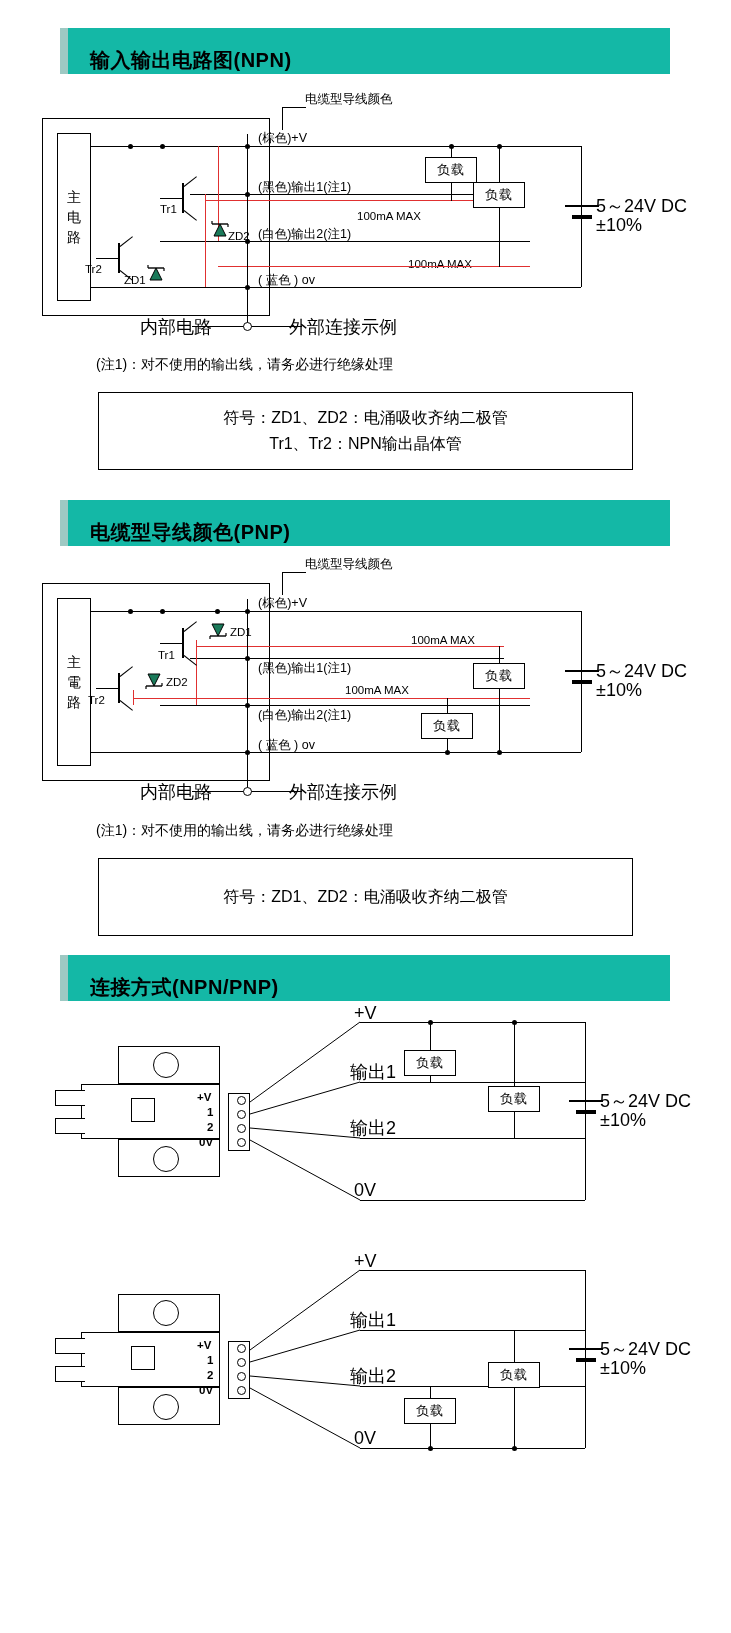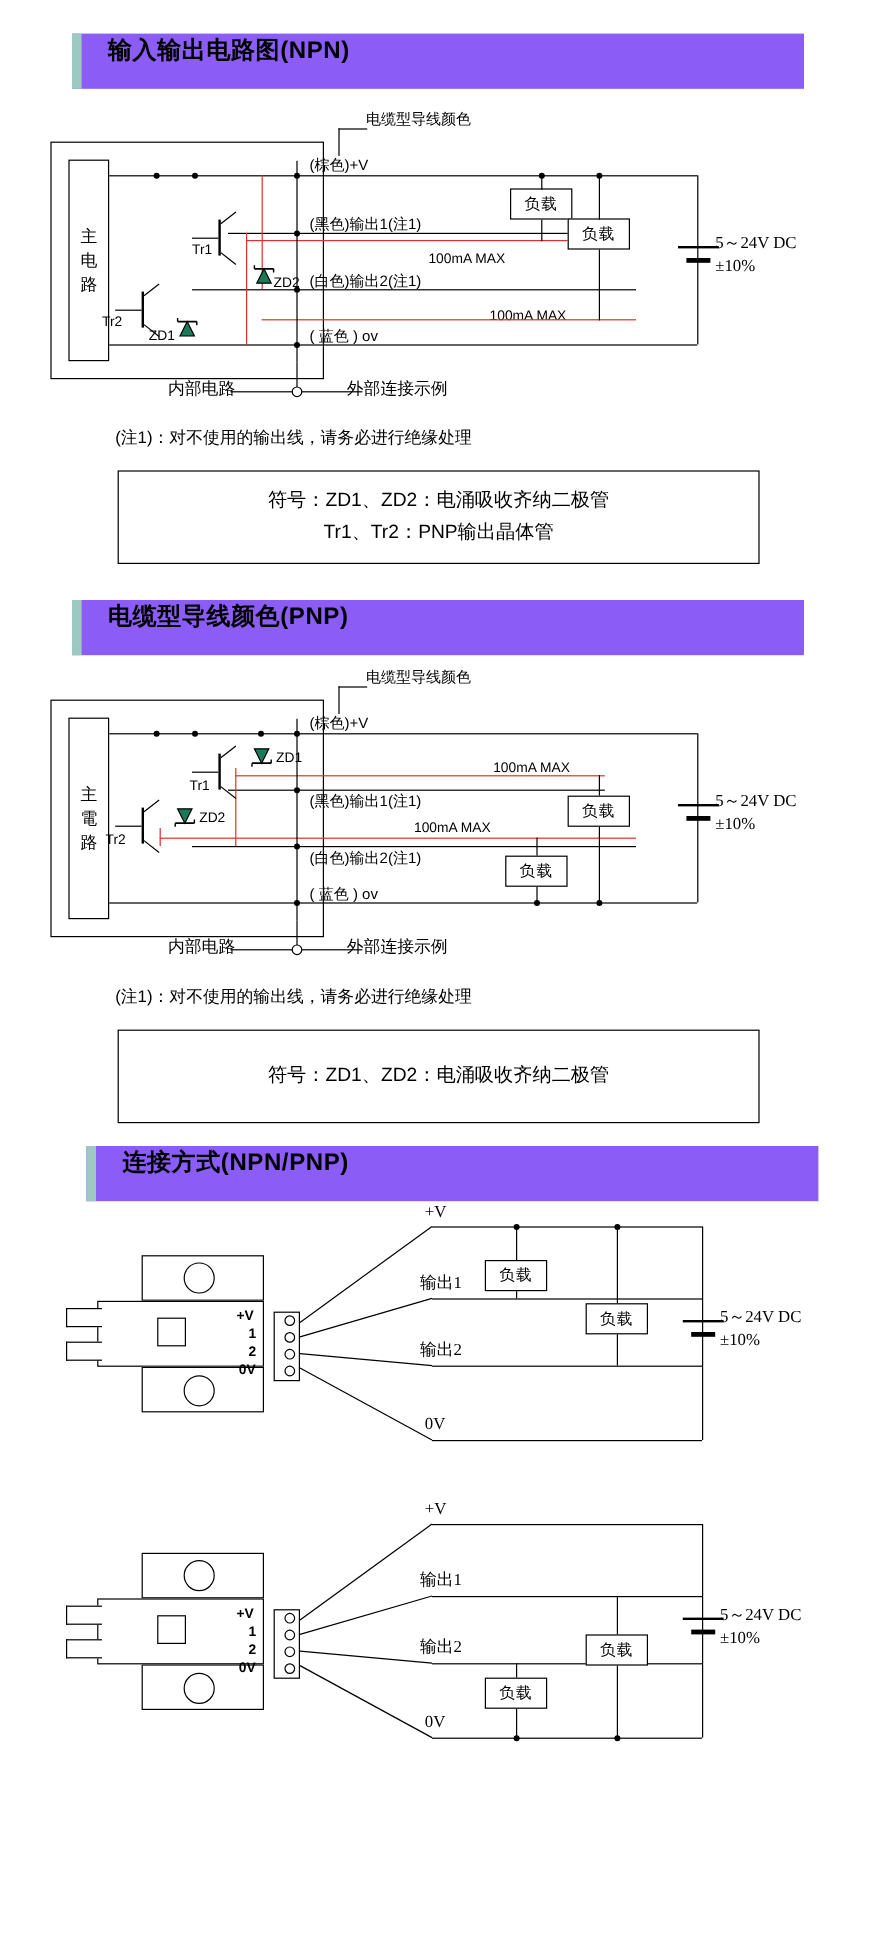--- a/index.html
+++ b/index.html
@@ -16,42 +16,42 @@
     overflow: hidden;
   }
   .page { position: relative; width: 731px; height: 1633px; }
 
   
   .sec-header {
     position: absolute;
     left: 60px;
     width: 610px;
     height: 46px;
-    background: #8b5cf6;
+    background: #14b8a6;
     display: flex;
-    align-items: flex-start;
+    align-items: flex-end;
   }
   .sec-header .bar {
     width: 8px;
     height: 46px;
     background: #9ec9c3;
     flex: 0 0 8px;
   }
   .sec-header .title {
     margin-left: 22px;
     font-size: 20px;
     font-weight: bold;
     letter-spacing: 0.5px;
   }
 
   
   .abs { position: absolute; }
   .lbl { position: absolute; font-size: 12.5px; white-space: nowrap; line-height: 1.15; }
   .lbl.sm { font-size: 11.5px; }
-  .lbl.bg { font-size: 14px; font-family: Liberation Serif, serif; }
+  .lbl.bg { font-size: 18px; }
   .hline { position: absolute; height: 1px; background: #000; }
   .vline { position: absolute; width: 1px; background: #000; }
   .hline.red { background: #e03030; }
   .vline.red { background: #e03030; }
   .box { position: absolute; border: 1px solid #000; background: #fff; }
   .dot { position: absolute; width: 5px; height: 5px; border-radius: 50%; background: #000; }
   .circ { position: absolute; border: 1px solid #000; border-radius: 50%; background:#fff; }
 
   
   .load {
@@ -199,21 +199,21 @@
   <div class="vline" style="left:247px; top:302px; height:24px;"></div>
   <div class="hline" style="left:192px; top:326px; width:110px;"></div>
   <div class="circ" style="left:243px; top:322px; width:9px; height:9px;"></div>
   <div class="lbl bg" style="left:140px; top:317px;">内部电路</div>
   <div class="lbl bg" style="left:289px; top:317px;">外部连接示例</div>
 
   <div class="note" style="left:96px; top:356px;">(注1)：对不使用的输出线，请务必进行绝缘处理</div>
 
   <div class="symbolbox" style="left:98px; top:392px; width:535px; height:78px;">
     <div>符号：ZD1、ZD2：电涌吸收齐纳二极管</div>
-    <div>Tr1、Tr2：PNP输出晶体管</div>
+    <div>Tr1、Tr2：NPN输出晶体管</div>
   </div>
 
   <div class="sec-header" style="top:500px;">
     <div class="bar"></div>
     <div class="title">电缆型导线颜色(PNP)</div>
   </div>
 
   <div class="lbl" style="left:305px; top:557px;">电缆型导线颜色</div>
   <div class="vline" style="left:282px; top:572px; height:23px;"></div>
   <div class="hline" style="left:282px; top:572px; width:24px;"></div>
@@ -302,21 +302,21 @@
   <div class="circ" style="left:243px; top:787px; width:9px; height:9px;"></div>
   <div class="lbl bg" style="left:140px; top:782px;">内部电路</div>
   <div class="lbl bg" style="left:289px; top:782px;">外部连接示例</div>
 
   <div class="note" style="left:96px; top:822px;">(注1)：对不使用的输出线，请务必进行绝缘处理</div>
 
   <div class="symbolbox" style="left:98px; top:858px; width:535px; height:78px;">
     <div>符号：ZD1、ZD2：电涌吸收齐纳二极管</div>
   </div>
 
-  <div class="sec-header" style="top:955px;margin-left:12px;">
+  <div class="sec-header" style="top:955px;">
     <div class="bar"></div>
     <div class="title">连接方式(NPN/PNP)</div>
   </div>
 
   <div class="box" style="left:118px; top:1046px; width:102px; height:38px;"></div>
   <div class="circ" style="left:153px; top:1052px; width:26px; height:26px;"></div>
   <div class="box" style="left:81px; top:1084px; width:139px; height:55px;"></div>
   <div class="sq" style="left:131px; top:1098px; width:24px; height:24px;"></div>
   <div class="box" style="left:118px; top:1139px; width:102px; height:38px;"></div>
   <div class="circ" style="left:153px; top:1146px; width:26px; height:26px;"></div>

